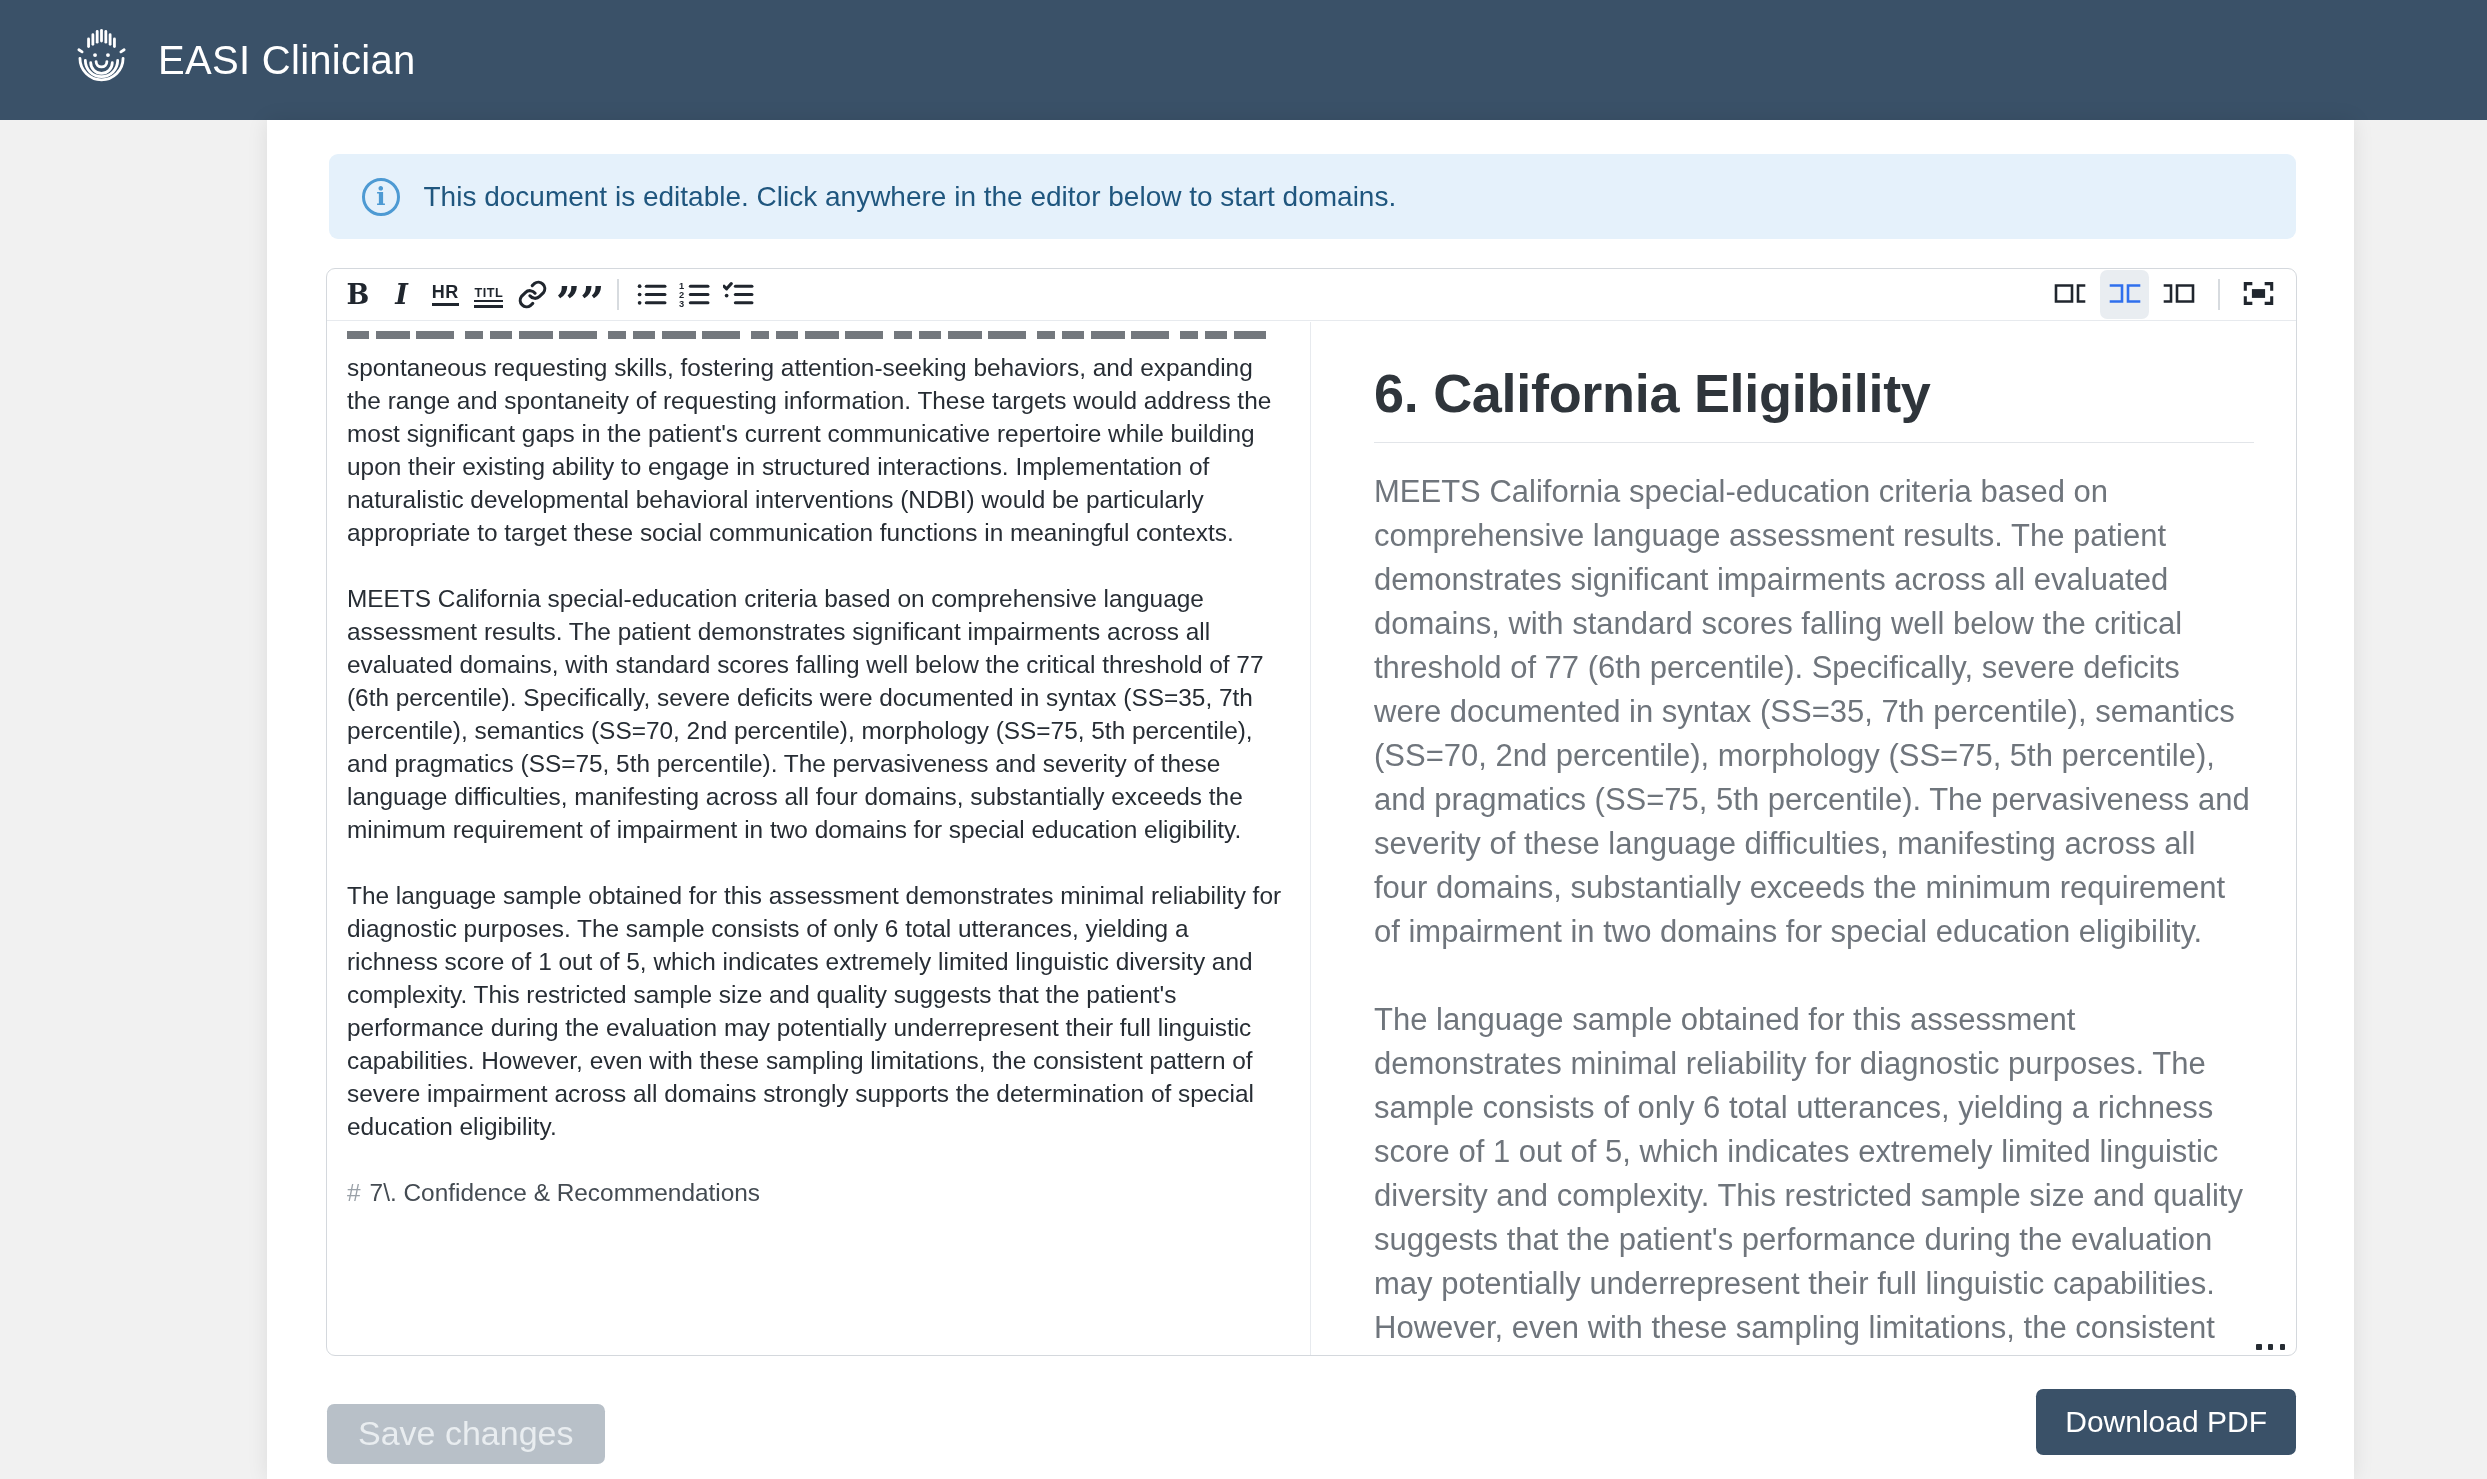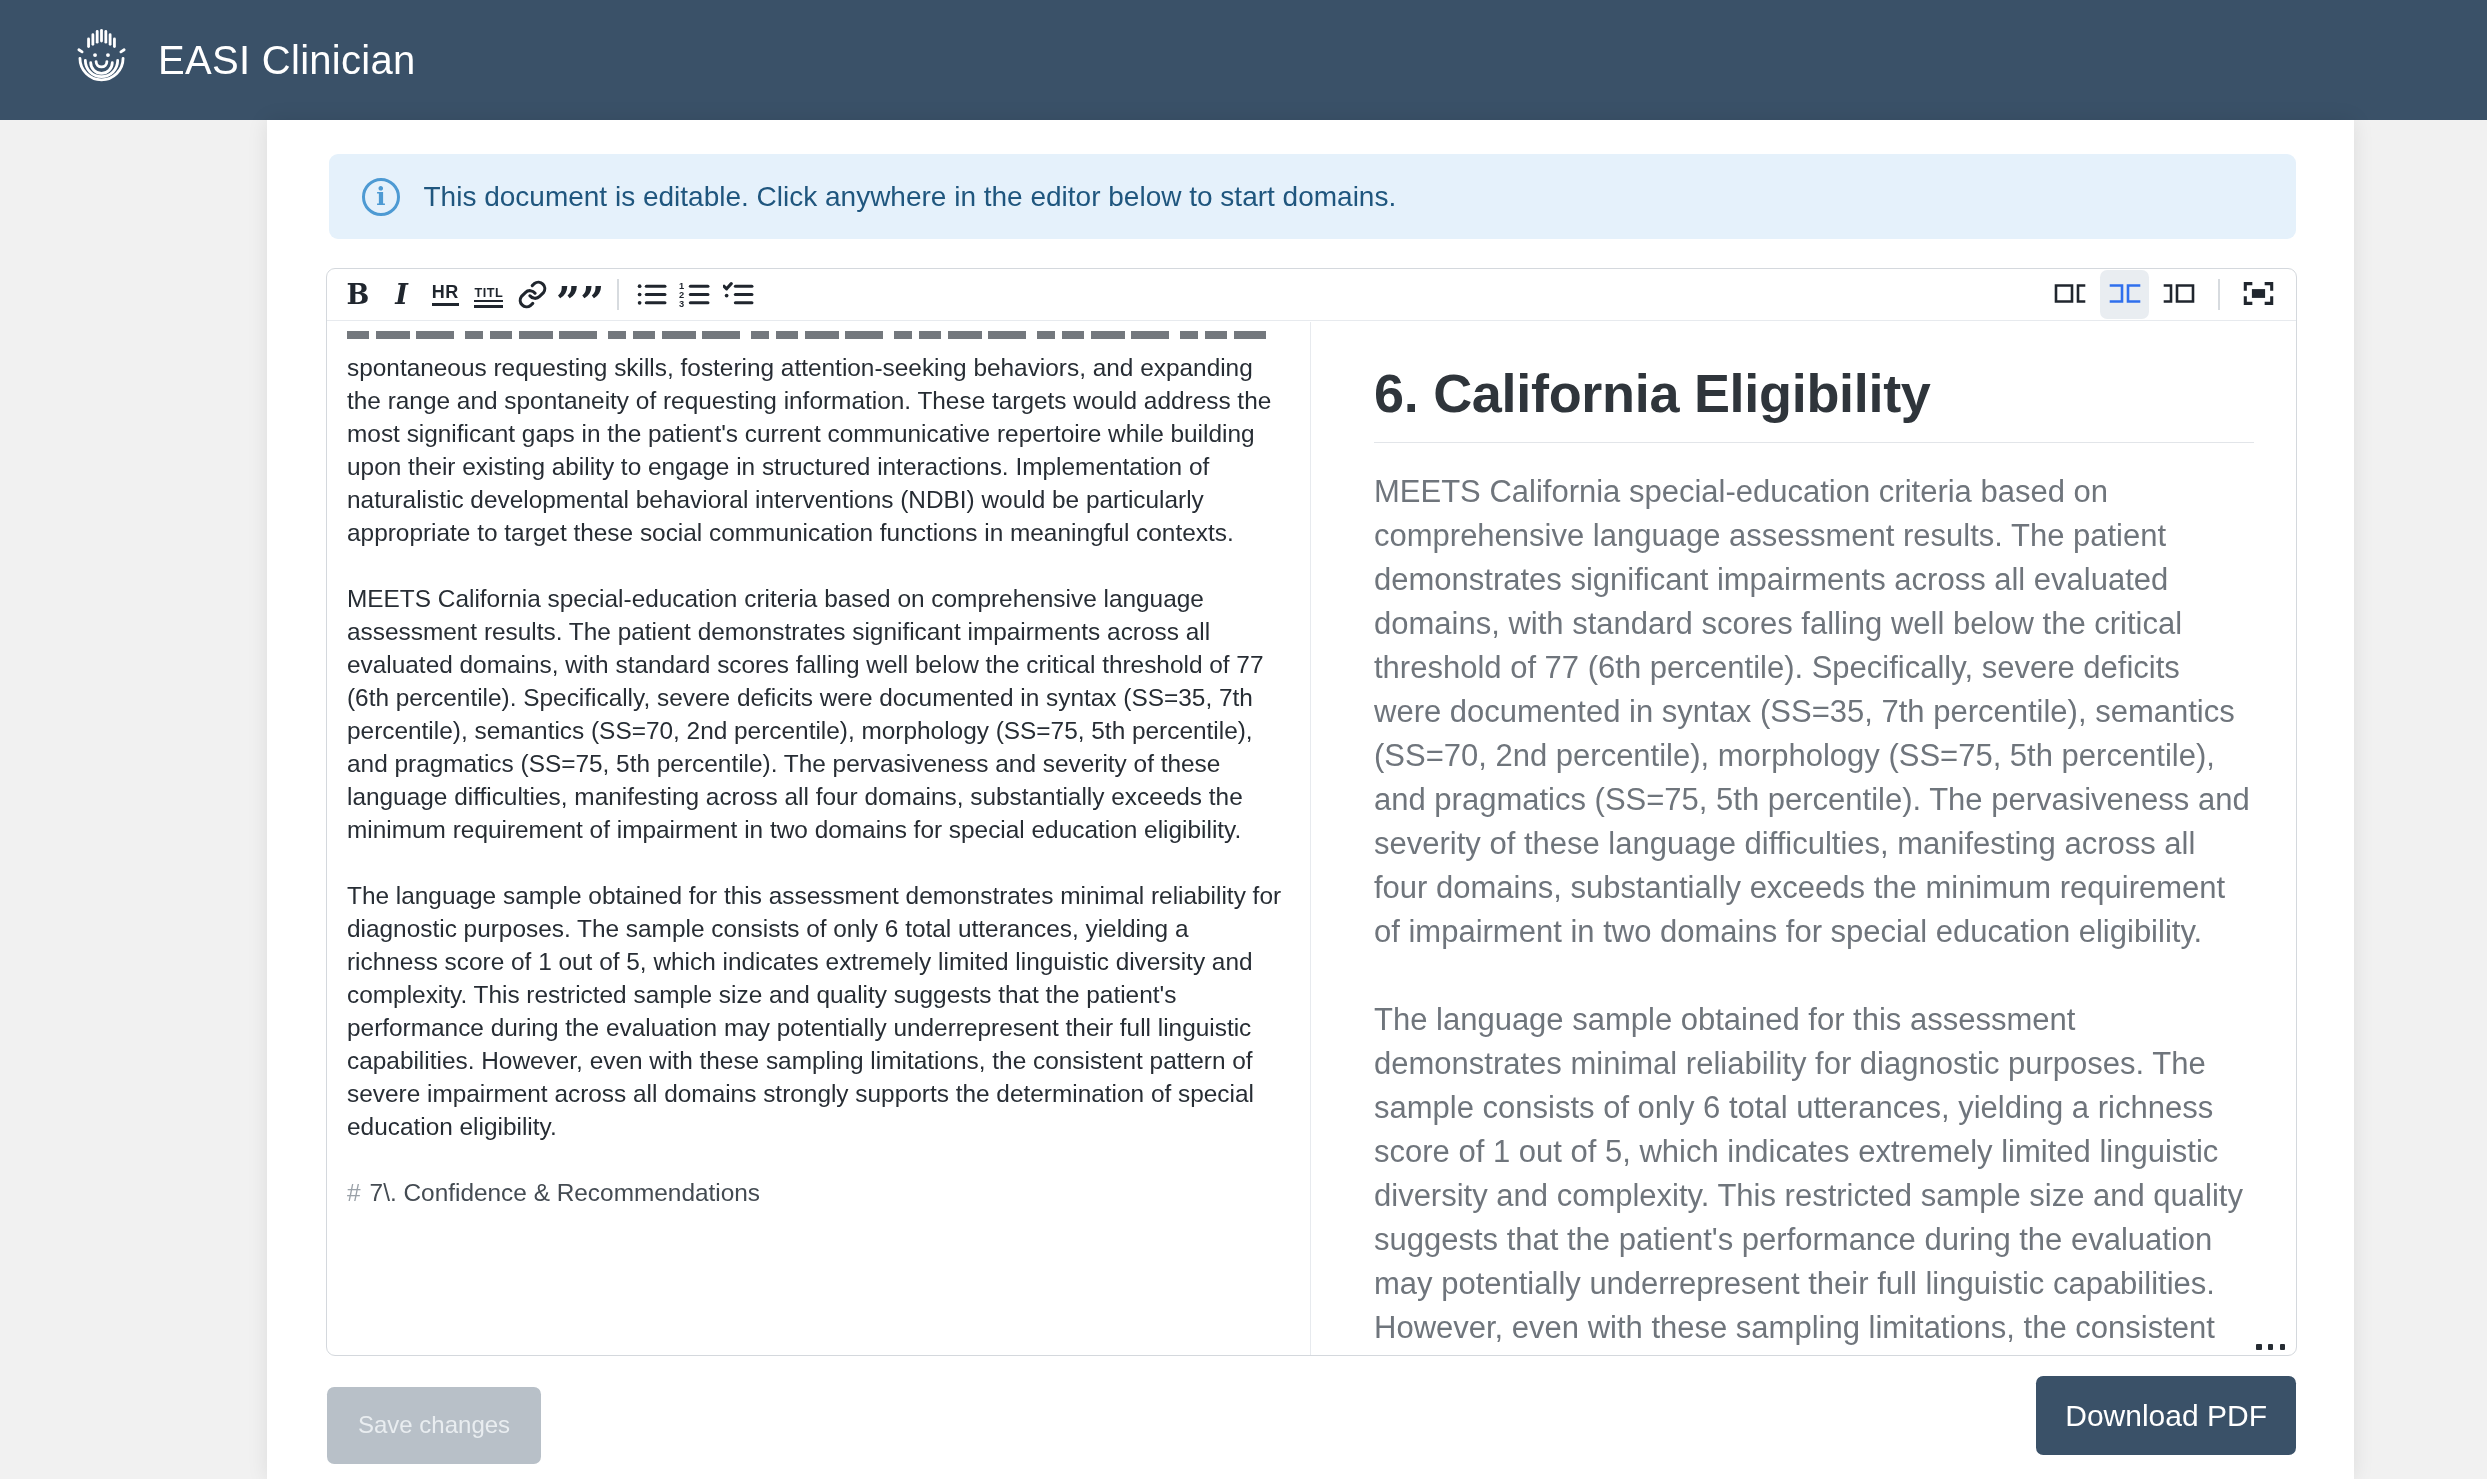--- a/index.html
+++ b/index.html
@@ -98,26 +98,26 @@
   }
   .preview-pane p{ margin:0 0 44px 0; }
 
   .resize-handle{
     position:absolute; right:11px; bottom:5.4px; display:flex; gap:6.3px; cursor:nwse-resize;
   }
   .resize-handle .dot{ width:5.4px; height:5.4px; background:#262c33; border-radius:0.9px; }
 
   
   .save-btn{
-    position:absolute; left:60px; bottom:16.3px; height:77px; padding:0 31px;
-    background:#b8c0c8; color:#e9edf0; font-size:24px; border:none; border-radius:7.2px;
+    position:absolute; left:60px; bottom:16.3px; height:60px; padding:0 31px;
+    background:#b8c0c8; color:#e9edf0; font-size:34px; border:none; border-radius:7.2px;
     font-family:"Liberation Sans",sans-serif; cursor:not-allowed;
   }
   .download-btn{
-    position:absolute; right:58px; bottom:25px; height:79px; padding:16px 29px;
+    position:absolute; right:58px; bottom:25px; height:66px; padding:16px 29px;
     background:#3a5168; color:#ffffff; font-size:30px; border:none; border-radius:7.2px;
     font-family:"Liberation Sans",sans-serif; cursor:pointer;
   }
 </style>
 </head>
 <body>
 
 <header class="app-header">
   <span class="logo">
     <svg viewBox="0 0 64 64" fill="none" stroke="#ffffff" stroke-width="2.6" stroke-linecap="round">

